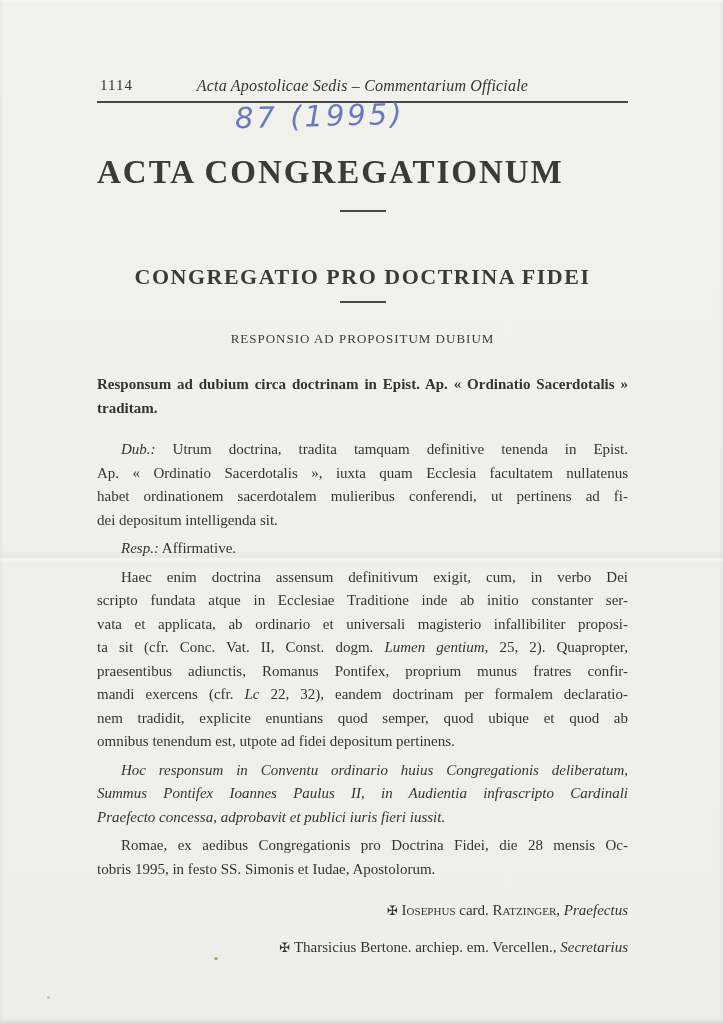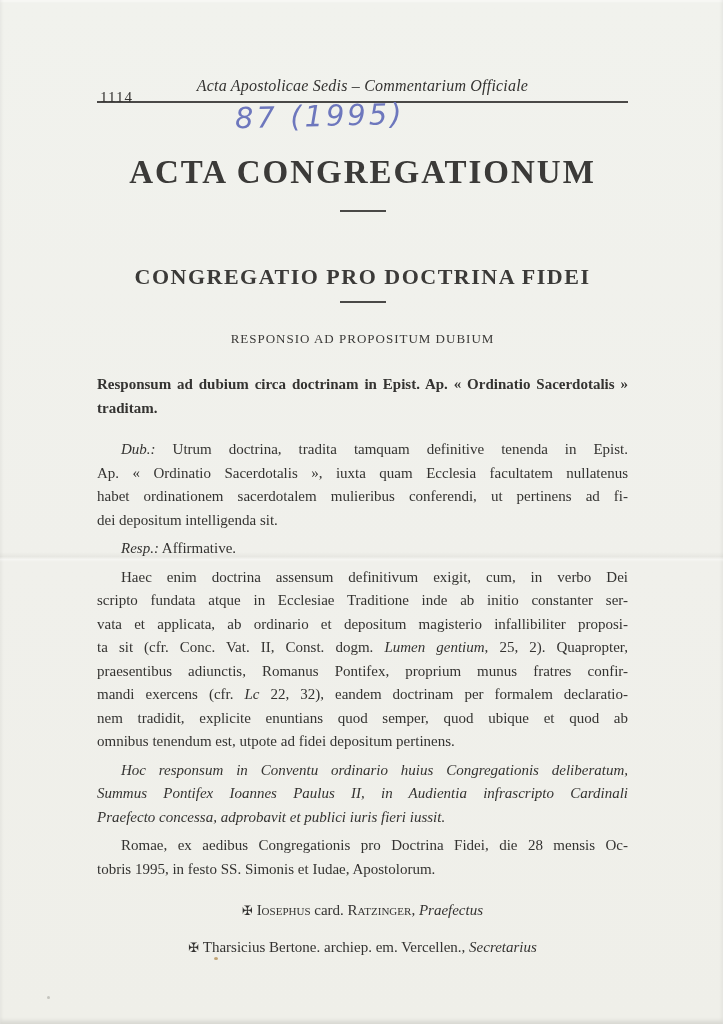--- a/index.html
+++ b/index.html
@@ -12,52 +12,52 @@
   .crease{
     position:absolute;left:0;top:552px;width:723px;height:10px;
     background:linear-gradient(180deg,rgba(120,118,110,0.00) 0%,rgba(120,118,110,0.07) 45%,rgba(255,255,255,0.35) 75%,rgba(255,255,255,0) 100%);
     pointer-events:none;
   }
   .speck1{position:absolute;left:214px;top:957px;width:4px;height:3px;border-radius:50%;background:#b08a4e;opacity:.75;}
   .speck2{position:absolute;left:47px;top:996px;width:3px;height:3px;border-radius:50%;background:#9a9a94;opacity:.5;}
   .column{position:absolute;left:97px;top:0;width:531px;}
   
   .page-header{position:relative;margin-top:77px;height:21px;font-size:15px;}
-  .page-num{position:absolute;left:3px;top:12px;letter-spacing:1px;}
+  .page-num{position:absolute;left:3px;top:0;letter-spacing:1px;}
   .journal{display:block;text-align:center;font-style:italic;font-size:16px;letter-spacing:.2px;}
   .header-rule{margin-top:3px;border-top:2px solid #4a4947;height:0;}
   
   .handwriting{
     position:absolute;left:138px;top:99px;
     font-family:"DejaVu Sans",sans-serif;font-style:italic;
     font-size:29px;letter-spacing:3px;color:#6d77bd;
     transform:rotate(-1.5deg);white-space:nowrap;
   }
   
-  h1.doc-title{margin:50px 0 0 0;text-align:center;font-weight:600;font-size:33px;letter-spacing:2px;color:#3b3a38;line-height:38px;}
+  h1.doc-title{margin:50px 0 0 0;text-align:left;font-weight:600;font-size:33px;letter-spacing:2px;color:#3b3a38;line-height:38px;}
   .rule-sm{width:46px;margin:19px auto 0 auto;border-top:2px solid #4a4947;height:0;}
   h2.congregation{margin:52px 0 0 0;text-align:center;font-weight:600;font-size:22px;letter-spacing:1.5px;color:#3b3a38;line-height:26px;}
   .rule-sm2{width:46px;margin:11px auto 0 auto;border-top:2px solid #4a4947;height:0;}
   h3.doc-heading{margin:26px 0 0 0;text-align:center;font-weight:400;font-size:13px;letter-spacing:1px;color:#3b3a38;line-height:20px;}
   
   .doc-body{margin-top:24px;font-size:15px;line-height:23.5px;}
   .para{margin:0;}
   .para + .para{margin-top:5px;}
   .para.mt-lg{margin-top:18px;}
   .para.bold{font-weight:bold;}
   .para.italic{font-style:italic;}
   .line{text-align:justify;text-align-last:justify;}
   .line.l{text-align:justify;text-align-last:left;}
   .line.ind{text-indent:24px;}
   .r-i{font-style:italic;}
   .r-sc{font-variant:small-caps;}
   .r-x{font-family:"DejaVu Sans",sans-serif;font-size:13px;}
   
   .signatures{margin-top:18px;font-size:15px;line-height:23px;}
-  .sig-line{text-align:center;}
+  .sig-line{text-align:right;}
   .sig-line + .sig-line{margin-top:14px;}
 </style>
 </head>
 <body>
 
 <div class="scan">
   <div class="crease"></div>
   <div class="speck1"></div>
   <div class="speck2"></div>
 
@@ -89,21 +89,21 @@
           <div class="line"><span class="r-n">Ap. « Ordinatio Sacerdotalis », iuxta quam Ecclesia facultatem nullatenus</span></div>
           <div class="line"><span class="r-n">habet ordinationem sacerdotalem mulieribus conferendi, ut pertinens ad fi-</span></div>
           <div class="line l"><span class="r-n">dei depositum intelligenda sit.</span></div>
         </div>
         <div class="para">
           <div class="line l ind"><span class="r-i">Resp.:</span><span class="r-n"> Affirmative.</span></div>
         </div>
         <div class="para">
           <div class="line ind"><span class="r-n">Haec enim doctrina assensum definitivum exigit, cum, in verbo Dei</span></div>
           <div class="line"><span class="r-n">scripto fundata atque in Ecclesiae Traditione inde ab initio constanter ser-</span></div>
-          <div class="line"><span class="r-n">vata et applicata, ab ordinario et depositum magisterio infallibiliter proposi-</span></div>
+          <div class="line"><span class="r-n">vata et applicata, ab ordinario et universali magisterio infallibiliter proposi-</span></div>
           <div class="line"><span class="r-n">ta sit (cfr. Conc. Vat. II, Const. dogm. </span><span class="r-i">Lumen gentium</span><span class="r-n">, 25, 2). Quapropter,</span></div>
           <div class="line"><span class="r-n">praesentibus adiunctis, Romanus Pontifex, proprium munus fratres confir-</span></div>
           <div class="line"><span class="r-n">mandi exercens (cfr. </span><span class="r-i">Lc</span><span class="r-n"> 22, 32), eandem doctrinam per formalem declaratio-</span></div>
           <div class="line"><span class="r-n">nem tradidit, explicite enuntians quod semper, quod ubique et quod ab</span></div>
           <div class="line l"><span class="r-n">omnibus tenendum est, utpote ad fidei depositum pertinens.</span></div>
         </div>
         <div class="para italic">
           <div class="line ind"><span class="r-n">Hoc responsum in Conventu ordinario huius Congregationis deliberatum,</span></div>
           <div class="line"><span class="r-n">Summus Pontifex Ioannes Paulus II, in Audientia infrascripto Cardinali</span></div>
           <div class="line l"><span class="r-n">Praefecto concessa, adprobavit et publici iuris fieri iussit.</span></div>

